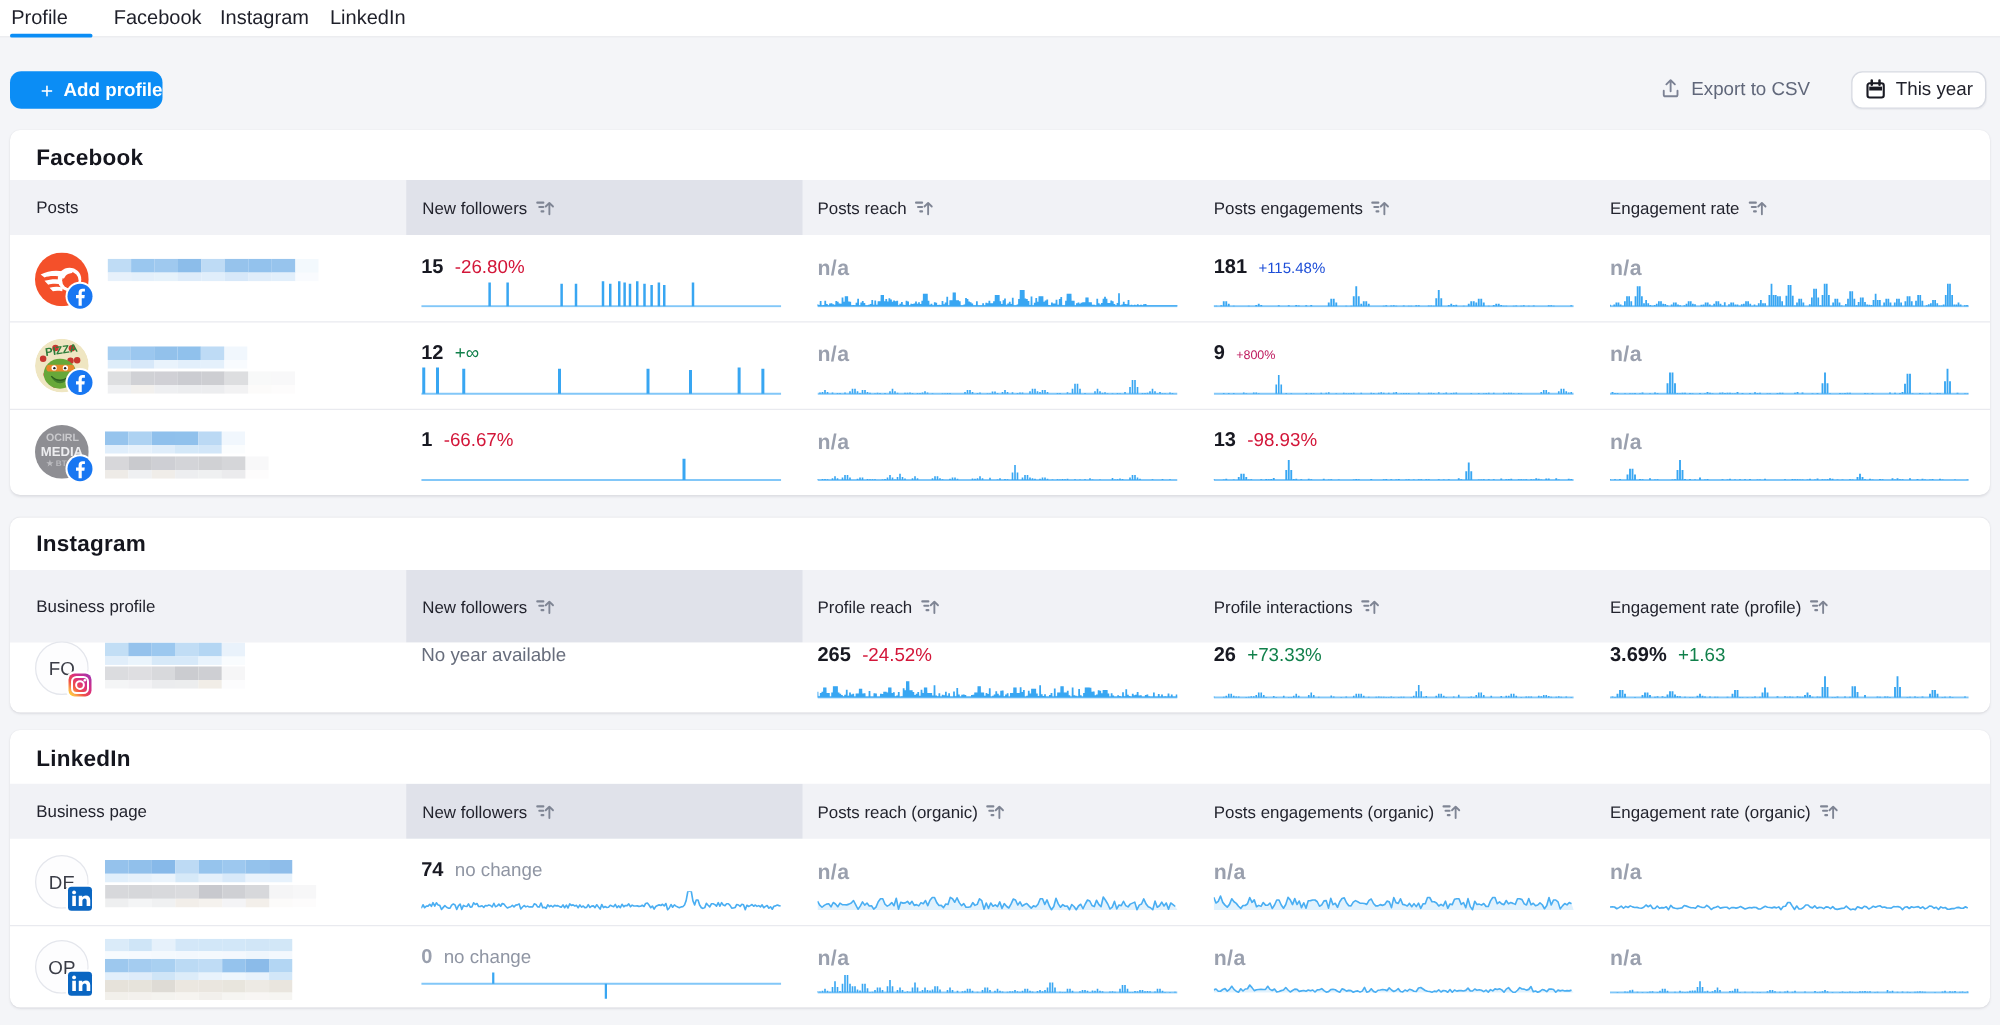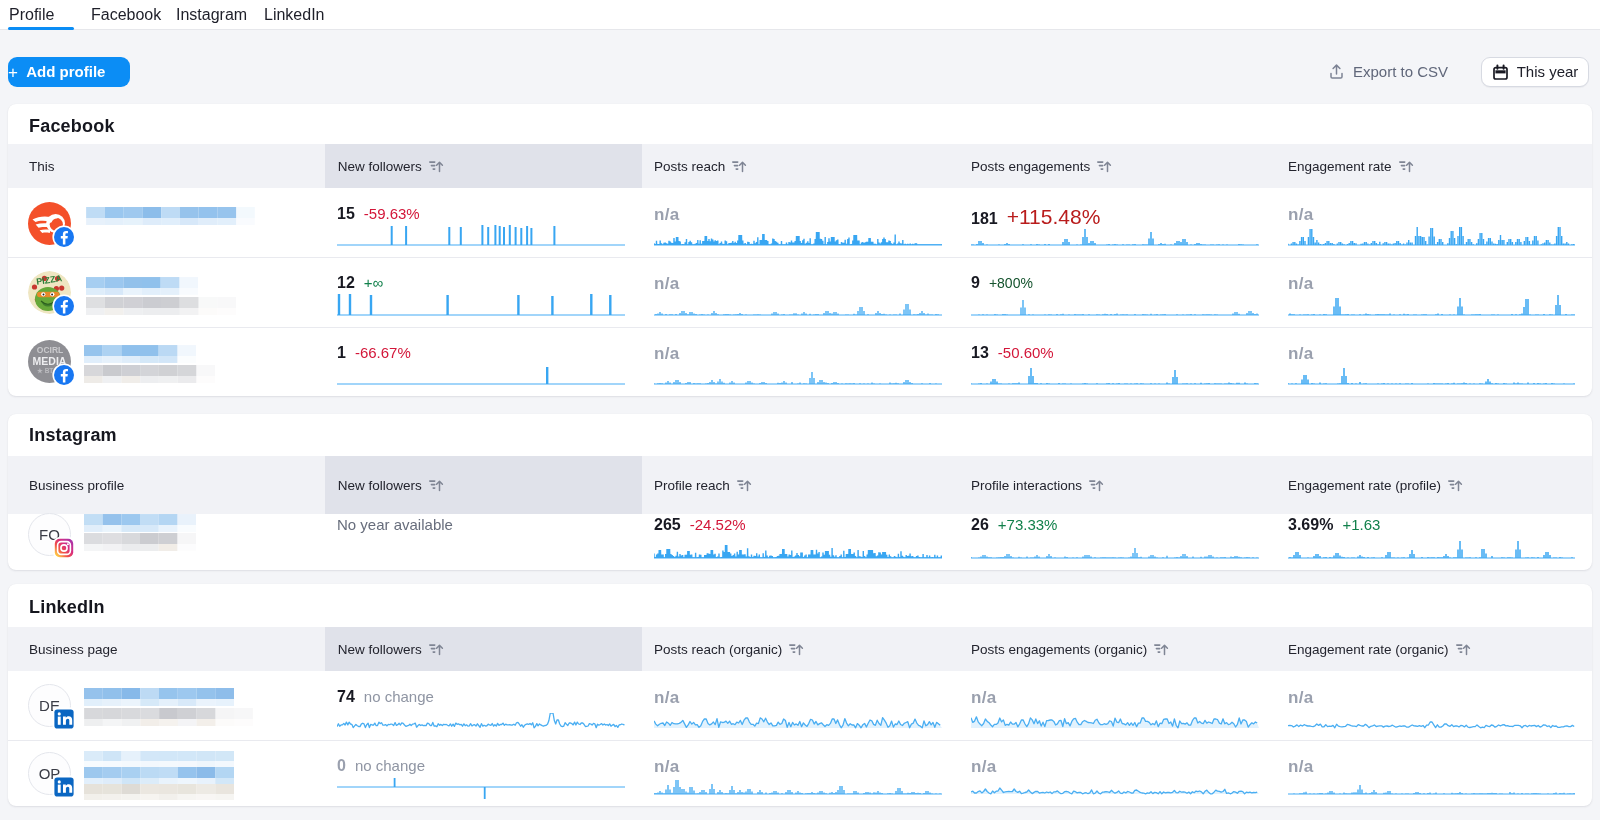--- a/index.html
+++ b/index.html
@@ -1,34 +1,34 @@
 <!DOCTYPE html>
 <html><head><meta charset="utf-8"><style>*{margin:0;padding:0;box-sizing:border-box}body{width:1600px;height:820px;position:relative;background:#f4f5f8;font-family:"Liberation Sans",sans-serif;overflow:hidden}.abs{position:absolute}.card{position:absolute;left:8px;width:1584px;background:#fff;border-radius:8px;box-shadow:0 1px 2px rgba(40,42,56,.10),0 0 1px rgba(40,42,56,.06)}.ctitle{position:absolute;left:21px;font-size:18px;font-weight:700;color:#15161e;letter-spacing:.2px}.thead{position:absolute;left:0;width:100%;background:#f1f2f6;overflow:hidden}.hcell{position:absolute;top:0;height:100%;font-size:13.5px;color:#23242e;white-space:nowrap}.hcell span{position:absolute;top:50%;transform:translateY(-50%);display:block;white-space:nowrap}.rowline{position:absolute;left:0;width:100%;height:1px;background:#e9eaef}.val{position:absolute;font-size:16px;font-weight:700;color:#181922;white-space:nowrap}.pct{font-size:15px;font-weight:400;margin-left:9px}.na{position:absolute;font-size:17px;font-weight:700;color:#9aa0ae;letter-spacing:.3px}.tab{position:absolute;top:0;height:30px;line-height:30px;font-size:16px;color:#1e1f29}</style></head><body>
 <div class="abs" style="left:0;top:0;width:1600px;height:30px;background:#fff;border-bottom:1px solid #e6e7eb"></div>
 <div class="tab" style="left:9px">Profile</div>
 <div class="tab" style="left:91px">Facebook</div>
 <div class="tab" style="left:176px">Instagram</div>
 <div class="tab" style="left:264px">LinkedIn</div>
 <div class="abs" style="left:8px;top:27px;width:66px;height:3px;background:#0b8df5;border-radius:2px"></div>
-<div class="abs" style="left:8px;top:57px;width:122px;height:30px;background:#0b8df5;border-radius:9px;color:#fff;text-align:left;line-height:30px;font-size:15px;font-weight:700"><span style="font-weight:400;font-size:17px;position:relative;top:0.5px">+</span>&nbsp;&nbsp;Add profile</div>
+<div class="abs" style="left:8px;top:57px;width:122px;height:30px;background:#0b8df5;border-radius:9px;color:#fff;text-align:right;line-height:30px;font-size:15px;font-weight:700"><span style="font-weight:400;font-size:17px;position:relative;top:0.5px">+</span>&nbsp;&nbsp;Add profile</div>
 <div class="abs" style="left:1328px;top:57px;height:30px;line-height:30px;font-size:15px;color:#60677a;white-space:nowrap"><svg width="17" height="17" viewBox="0 0 17 17" style="vertical-align:-3px;margin-right:8px">
       <path d="M3 10.5v3.2a1.3 1.3 0 0 0 1.3 1.3h8.4a1.3 1.3 0 0 0 1.3-1.3v-3.2" fill="none" stroke="#7c8294" stroke-width="1.5" stroke-linecap="round"></path>
       <path d="M8.5 11V2.6M5.1 5.5l3.4-3.4 3.4 3.4" fill="none" stroke="#7c8294" stroke-width="1.5" stroke-linecap="round" stroke-linejoin="round"></path>
     </svg>Export to CSV</div>
 <div class="abs" style="left:1481px;top:57px;width:108px;height:30px;background:#fff;border:1px solid #d7dae2;border-radius:9px;line-height:28px;font-size:15px;color:#20212b;text-align:center;box-shadow:0 1px 1px rgba(40,42,56,.05)"><svg width="17" height="17" viewBox="0 0 17 17" style="vertical-align:-3.5px;margin-right:8px">
       <rect x="2" y="3.6" width="13" height="11.4" rx="1.8" fill="none" stroke="#191a23" stroke-width="1.7"></rect>
       <path d="M5.4 1.4v3.4M11.6 1.4v3.4" stroke="#191a23" stroke-width="2" stroke-linecap="round"></path>
       <rect x="3.4" y="6.3" width="10.2" height="3.1" fill="#191a23"></rect>
     </svg>This year</div>
 <div class="card" style="top:104px;height:292px">
     <div class="ctitle" style="top:12px">Facebook</div>
     <div class="thead" style="top:40px;height:44px">
       <div style="position:absolute;left:316.8px;top:0;width:316.8px;height:100%;background:#e0e2ea"></div>
       <div class="hcell" style="left:21.0px">
-        <span>This</span>
+        <span>Posts</span>
       </div>
       <div class="hcell" style="left:329.8px">
         <span>New followers<svg width="16" height="16" viewBox="0 0 16 16" style="margin-left:6px;vertical-align:-3px">
             <rect x="1" y="3.2" width="6.5" height="1.7" rx="0.8" fill="#7f8594"></rect>
             <rect x="2.6" y="6.7" width="4.9" height="1.7" rx="0.8" fill="#7f8594"></rect>
             <rect x="4.4" y="10.2" width="3.1" height="1.7" rx="0.8" fill="#7f8594"></rect>
             <path d="M11.5 13.4V4.6M8.6 7.2l2.9-2.9 2.9 2.9" fill="none" stroke="#7f8594" stroke-width="1.5" stroke-linecap="round" stroke-linejoin="round"></path>
           </svg></span>
       </div>
       <div class="hcell" style="left:646.0px">
@@ -195,72 +195,72 @@
     <rect x="37.50" y="11" width="18.75" height="7" fill="#ece9e4" fill-opacity="0.80"></rect>
     <rect x="56.25" y="0" width="18.75" height="11" fill="#cecfd3" fill-opacity="0.89"></rect>
     <rect x="56.25" y="11" width="18.75" height="7" fill="#e9eaec" fill-opacity="0.81"></rect>
     <rect x="75.00" y="0" width="18.75" height="11" fill="#cecfd3" fill-opacity="0.97"></rect>
     <rect x="75.00" y="11" width="18.75" height="7" fill="#e9eaec" fill-opacity="0.73"></rect>
     <rect x="93.75" y="0" width="18.75" height="11" fill="#d4d5d8" fill-opacity="0.97"></rect>
     <rect x="93.75" y="11" width="18.75" height="7" fill="#e9eaec" fill-opacity="0.93"></rect>
     <rect x="112.50" y="0" width="18.75" height="11" fill="#d4d5d8" fill-opacity="0.16"></rect>
     <rect x="112.50" y="11" width="18.75" height="7" fill="#ece9e4" fill-opacity="0.13"></rect>
   </svg>
-<div class="val" style="left:337.0px;top:205px;color:#181922">15<span class="pct" style="color:#d31639;font-size:15px">-59.63%</span></div>
+<div class="val" style="left:337.0px;top:205px;color:#181922">15<span class="pct" style="color:#d31639;font-size:15px">-26.80%</span></div>
 <svg style="position:absolute;left:337.0px;top:224.3px" width="288" height="22" viewBox="0 0 288 22">
     <path d="M0 21H288" stroke="#82c7f8" stroke-width="1.5" fill="none"></path>
     <path d="M54.7 21.0L54.7 2.0M69.1 21.0L69.1 2.0M112.3 21.0L112.3 3.0M123.8 21.0L123.8 3.0M145.4 21.0L145.4 1.0M151.2 21.0L151.2 3.0M158.4 21.0L158.4 1.0M162.7 21.0L162.7 2.0M167.0 21.0L167.0 3.0M172.8 21.0L172.8 1.0M178.6 21.0L178.6 3.0M184.3 21.0L184.3 4.0M190.1 21.0L190.1 2.0M194.4 21.0L194.4 4.0M217.4 21.0L217.4 2.0" stroke="#38a6f2" stroke-width="2.0" fill="none"></path>
   </svg>
 <div class="na" style="left:654.0px;top:205px">n/a</div>
 <svg style="position:absolute;left:654.0px;top:229.3px" width="288" height="17" viewBox="0 0 288 17">
     <polygon points="0,16 0.0,14.3 1.2,15.0 2.5,11.7 3.8,15.1 5.0,14.9 6.2,11.5 7.5,14.2 8.8,15.2 10.0,13.7 11.2,13.5 12.5,14.3 13.8,14.8 15.0,11.7 16.2,12.4 17.5,13.8 18.8,14.0 20.0,9.0 21.2,12.4 22.5,8.0 23.8,8.0 25.0,12.1 26.2,12.4 27.5,15.2 28.8,15.0 30.0,15.2 31.2,13.2 32.5,9.9 33.8,15.2 35.0,12.9 36.2,11.8 37.5,13.3 38.8,15.2 40.0,15.2 41.2,14.7 42.5,14.1 43.8,11.0 45.0,14.7 46.2,11.3 47.5,14.7 48.8,11.9 50.0,11.9 51.2,7.0 52.5,7.0 53.8,11.9 55.0,10.1 56.2,12.2 57.5,9.6 58.8,10.5 60.0,12.4 61.2,11.3 62.5,12.0 63.8,11.6 65.0,15.2 66.2,13.9 67.5,12.5 68.8,14.8 70.0,14.9 71.2,11.6 72.5,12.2 73.8,15.2 75.0,14.0 76.2,14.1 77.5,13.7 78.8,12.1 80.0,14.0 81.2,12.8 82.5,14.1 83.8,11.5 85.0,6.0 86.2,6.0 87.5,6.0 88.8,11.5 90.0,14.8 91.2,13.9 92.5,15.2 93.8,12.7 95.0,13.1 96.2,14.9 97.5,14.8 98.8,14.9 100.0,11.7 101.2,14.3 102.5,13.0 103.8,8.3 105.0,15.2 106.2,11.1 107.5,11.1 108.8,5.0 110.0,5.0 111.2,11.1 112.5,11.1 113.8,12.0 115.0,15.2 116.2,15.2 117.5,14.5 118.8,9.4 120.0,10.1 121.2,12.1 122.5,12.8 123.8,13.8 125.0,15.2 126.2,15.2 127.5,11.9 128.8,15.2 130.0,15.2 131.2,15.2 132.5,13.5 133.8,15.2 135.0,13.1 136.2,13.5 137.5,11.6 138.8,13.6 140.0,13.5 141.2,11.9 142.5,7.0 143.8,7.0 145.0,7.0 146.2,11.9 147.5,14.1 148.8,11.2 150.0,9.8 151.2,14.7 152.5,13.7 153.8,12.3 155.0,14.1 156.2,9.2 157.5,15.2 158.8,15.2 160.0,14.5 161.2,10.1 162.5,3.0 163.8,3.0 165.0,3.0 166.2,9.8 167.5,10.1 168.8,11.8 170.0,15.0 171.2,8.1 172.5,15.2 173.8,13.1 175.0,9.3 176.2,12.4 177.5,8.0 178.8,8.0 180.0,8.0 181.2,12.4 182.5,11.3 183.8,10.6 185.0,15.0 186.2,15.2 187.5,12.9 188.8,13.8 190.0,13.8 191.2,10.8 192.5,14.7 193.8,10.1 195.0,8.5 196.2,15.2 197.5,15.1 198.8,11.5 200.0,6.0 201.2,6.0 202.5,6.0 203.8,11.5 205.0,11.5 206.2,15.2 207.5,13.6 208.8,13.0 210.0,13.9 211.2,13.2 212.5,12.8 213.8,12.8 215.0,9.0 216.2,9.0 217.5,12.8 218.8,12.8 220.0,14.7 221.2,14.8 222.5,15.2 223.8,10.0 225.0,13.6 226.2,14.6 227.5,13.3 228.8,10.0 230.0,8.4 231.2,10.0 232.5,13.3 233.8,13.3 235.0,11.4 236.2,12.0 237.5,14.2 238.8,15.1 240.0,13.4 241.2,5.5 242.5,15.2 243.8,14.6 245.0,12.4 246.2,14.2 247.5,14.4 248.8,11.0 250.0,15.2 251.2,14.7 252.5,15.2 253.8,14.8 255.0,15.2 256.2,14.4 257.5,15.2 258.8,14.8 260.0,15.2 261.2,14.3 262.5,14.2 263.8,15.2 265.0,15.2 266.2,15.2 267.5,15.2 268.8,15.2 270.0,15.2 271.2,15.2 272.5,15.2 273.8,15.2 275.0,15.2 276.2,15.2 277.5,15.2 278.8,15.2 280.0,15.2 281.2,15.2 282.5,15.2 283.8,15.2 285.0,15.2 286.2,15.2 287.5,15.2 288,16" fill="#38a6f2" fill-opacity="0.16"></polygon>
     <path d="M0 16H288" stroke="#82c7f8" stroke-width="1.5" fill="none"></path>
     <path d="M0.0 16.0L0.0 14.3M1.2 16.0L1.2 15.0M2.5 16.0L2.5 11.7M3.8 16.0L3.8 15.1M5.0 16.0L5.0 14.9M6.2 16.0L6.2 11.5M7.5 16.0L7.5 14.2M8.8 16.0L8.8 15.2M10.0 16.0L10.0 13.7M11.2 16.0L11.2 13.5M12.5 16.0L12.5 14.3M13.8 16.0L13.8 14.8M15.0 16.0L15.0 11.7M16.2 16.0L16.2 12.4M17.5 16.0L17.5 13.8M18.8 16.0L18.8 14.0M20.0 16.0L20.0 9.0M21.2 16.0L21.2 12.4M22.5 16.0L22.5 8.0M23.8 16.0L23.8 8.0M25.0 16.0L25.0 12.1M26.2 16.0L26.2 12.4M27.5 16.0L27.5 15.2M28.8 16.0L28.8 15.0M30.0 16.0L30.0 15.2M31.2 16.0L31.2 13.2M32.5 16.0L32.5 9.9M33.8 16.0L33.8 15.2M35.0 16.0L35.0 12.9M36.2 16.0L36.2 11.8M37.5 16.0L37.5 13.3M38.8 16.0L38.8 15.2M40.0 16.0L40.0 15.2M41.2 16.0L41.2 14.7M42.5 16.0L42.5 14.1M43.8 16.0L43.8 11.0M45.0 16.0L45.0 14.7M46.2 16.0L46.2 11.3M47.5 16.0L47.5 14.7M48.8 16.0L48.8 11.9M50.0 16.0L50.0 11.9M51.2 16.0L51.2 7.0M52.5 16.0L52.5 7.0M53.8 16.0L53.8 11.9M55.0 16.0L55.0 10.1M56.2 16.0L56.2 12.2M57.5 16.0L57.5 9.6M58.8 16.0L58.8 10.5M60.0 16.0L60.0 12.4M61.2 16.0L61.2 11.3M62.5 16.0L62.5 12.0M63.8 16.0L63.8 11.6M65.0 16.0L65.0 15.2M66.2 16.0L66.2 13.9M67.5 16.0L67.5 12.5M68.8 16.0L68.8 14.8M70.0 16.0L70.0 14.9M71.2 16.0L71.2 11.6M72.5 16.0L72.5 12.2M73.8 16.0L73.8 15.2M75.0 16.0L75.0 14.0M76.2 16.0L76.2 14.1M77.5 16.0L77.5 13.7M78.8 16.0L78.8 12.1M80.0 16.0L80.0 14.0M81.2 16.0L81.2 12.8M82.5 16.0L82.5 14.1M83.8 16.0L83.8 11.5M85.0 16.0L85.0 6.0M86.2 16.0L86.2 6.0M87.5 16.0L87.5 6.0M88.8 16.0L88.8 11.5M90.0 16.0L90.0 14.8M91.2 16.0L91.2 13.9M92.5 16.0L92.5 15.2M93.8 16.0L93.8 12.7M95.0 16.0L95.0 13.1M96.2 16.0L96.2 14.9M97.5 16.0L97.5 14.8M98.8 16.0L98.8 14.9M100.0 16.0L100.0 11.7M101.2 16.0L101.2 14.3M102.5 16.0L102.5 13.0M103.8 16.0L103.8 8.3M105.0 16.0L105.0 15.2M106.2 16.0L106.2 11.1M107.5 16.0L107.5 11.1M108.8 16.0L108.8 5.0M110.0 16.0L110.0 5.0M111.2 16.0L111.2 11.1M112.5 16.0L112.5 11.1M113.8 16.0L113.8 12.0M115.0 16.0L115.0 15.2M116.2 16.0L116.2 15.2M117.5 16.0L117.5 14.5M118.8 16.0L118.8 9.4M120.0 16.0L120.0 10.1M121.2 16.0L121.2 12.1M122.5 16.0L122.5 12.8M123.8 16.0L123.8 13.8M125.0 16.0L125.0 15.2M126.2 16.0L126.2 15.2M127.5 16.0L127.5 11.9M128.8 16.0L128.8 15.2M130.0 16.0L130.0 15.2M131.2 16.0L131.2 15.2M132.5 16.0L132.5 13.5M133.8 16.0L133.8 15.2M135.0 16.0L135.0 13.1M136.2 16.0L136.2 13.5M137.5 16.0L137.5 11.6M138.8 16.0L138.8 13.6M140.0 16.0L140.0 13.5M141.2 16.0L141.2 11.9M142.5 16.0L142.5 7.0M143.8 16.0L143.8 7.0M145.0 16.0L145.0 7.0M146.2 16.0L146.2 11.9M147.5 16.0L147.5 14.1M148.8 16.0L148.8 11.2M150.0 16.0L150.0 9.8M151.2 16.0L151.2 14.7M152.5 16.0L152.5 13.7M153.8 16.0L153.8 12.3M155.0 16.0L155.0 14.1M156.2 16.0L156.2 9.2M157.5 16.0L157.5 15.2M158.8 16.0L158.8 15.2M160.0 16.0L160.0 14.5M161.2 16.0L161.2 10.1M162.5 16.0L162.5 3.0M163.8 16.0L163.8 3.0M165.0 16.0L165.0 3.0M166.2 16.0L166.2 9.8M167.5 16.0L167.5 10.1M168.8 16.0L168.8 11.8M170.0 16.0L170.0 15.0M171.2 16.0L171.2 8.1M172.5 16.0L172.5 15.2M173.8 16.0L173.8 13.1M175.0 16.0L175.0 9.3M176.2 16.0L176.2 12.4M177.5 16.0L177.5 8.0M178.8 16.0L178.8 8.0M180.0 16.0L180.0 8.0M181.2 16.0L181.2 12.4M182.5 16.0L182.5 11.3M183.8 16.0L183.8 10.6M185.0 16.0L185.0 15.0M186.2 16.0L186.2 15.2M187.5 16.0L187.5 12.9M188.8 16.0L188.8 13.8M190.0 16.0L190.0 13.8M191.2 16.0L191.2 10.8M192.5 16.0L192.5 14.7M193.8 16.0L193.8 10.1M195.0 16.0L195.0 8.5M196.2 16.0L196.2 15.2M197.5 16.0L197.5 15.1M198.8 16.0L198.8 11.5M200.0 16.0L200.0 6.0M201.2 16.0L201.2 6.0M202.5 16.0L202.5 6.0M203.8 16.0L203.8 11.5M205.0 16.0L205.0 11.5M206.2 16.0L206.2 15.2M207.5 16.0L207.5 13.6M208.8 16.0L208.8 13.0M210.0 16.0L210.0 13.9M211.2 16.0L211.2 13.2M212.5 16.0L212.5 12.8M213.8 16.0L213.8 12.8M215.0 16.0L215.0 9.0M216.2 16.0L216.2 9.0M217.5 16.0L217.5 12.8M218.8 16.0L218.8 12.8M220.0 16.0L220.0 14.7M221.2 16.0L221.2 14.8M222.5 16.0L222.5 15.2M223.8 16.0L223.8 10.0M225.0 16.0L225.0 13.6M226.2 16.0L226.2 14.6M227.5 16.0L227.5 13.3M228.8 16.0L228.8 10.0M230.0 16.0L230.0 8.4M231.2 16.0L231.2 10.0M232.5 16.0L232.5 13.3M233.8 16.0L233.8 13.3M235.0 16.0L235.0 11.4M236.2 16.0L236.2 12.0M237.5 16.0L237.5 14.2M238.8 16.0L238.8 15.1M240.0 16.0L240.0 13.4M241.2 16.0L241.2 5.5M242.5 16.0L242.5 15.2M243.8 16.0L243.8 14.6M245.0 16.0L245.0 12.4M246.2 16.0L246.2 14.2M247.5 16.0L247.5 14.4M248.8 16.0L248.8 11.0M250.0 16.0L250.0 15.2M251.2 16.0L251.2 14.7M252.5 16.0L252.5 15.2M253.8 16.0L253.8 14.8M255.0 16.0L255.0 15.2M256.2 16.0L256.2 14.4M257.5 16.0L257.5 15.2M258.8 16.0L258.8 14.8M260.0 16.0L260.0 15.2M261.2 16.0L261.2 14.3M262.5 16.0L262.5 14.2M263.8 16.0L263.8 15.2M265.0 16.0L265.0 15.2M266.2 16.0L266.2 15.2M267.5 16.0L267.5 15.2M268.8 16.0L268.8 15.2M270.0 16.0L270.0 15.2M271.2 16.0L271.2 15.2M272.5 16.0L272.5 15.2M273.8 16.0L273.8 15.2M275.0 16.0L275.0 15.2M276.2 16.0L276.2 15.2M277.5 16.0L277.5 15.2M278.8 16.0L278.8 15.2M280.0 16.0L280.0 15.2M281.2 16.0L281.2 15.2M282.5 16.0L282.5 15.2M283.8 16.0L283.8 15.2M285.0 16.0L285.0 15.2M286.2 16.0L286.2 15.2M287.5 16.0L287.5 15.2" stroke="#38a6f2" stroke-width="1.4" fill="none"></path>
   </svg>
-<div class="val" style="left:971.0px;top:205px;color:#181922">181<span class="pct" style="color:#b91c1c;font-size:21px">+115.48%</span></div>
+<div class="val" style="left:971.0px;top:205px;color:#181922">181<span class="pct" style="color:#1d4ed8;font-size:12px">+115.48%</span></div>
 <svg style="position:absolute;left:971.0px;top:227.3px" width="288" height="19" viewBox="0 0 288 19">
     <path d="M0 18H288" stroke="#82c7f8" stroke-width="1.5" fill="none"></path>
     <path d="M0.0 18.0L0.0 17.5M2.0 18.0L2.0 17.5M6.0 18.0L6.0 17.1M8.0 18.0L8.0 14.0M10.0 18.0L10.0 14.0M12.0 18.0L12.0 16.0M16.0 18.0L16.0 17.5M28.0 18.0L28.0 17.5M34.0 18.0L34.0 17.0M36.0 18.0L36.0 16.0M38.0 18.0L38.0 17.0M52.0 18.0L52.0 17.2M60.0 18.0L60.0 17.2M66.0 18.0L66.0 17.0M68.0 18.0L68.0 17.4M74.0 18.0L74.0 17.1M78.0 18.0L78.0 17.0M92.0 18.0L92.0 15.0M94.0 18.0L94.0 12.0M96.0 18.0L96.0 12.0M98.0 18.0L98.0 15.0M106.0 18.0L106.0 17.6M110.0 18.0L110.0 17.6M112.0 18.0L112.0 10.0M114.0 18.0L114.0 2.0M116.0 18.0L116.0 10.0M118.0 18.0L118.0 16.0M120.0 18.0L120.0 14.0M122.0 18.0L122.0 14.0M124.0 18.0L124.0 16.0M136.0 18.0L136.0 17.6M138.0 18.0L138.0 17.1M142.0 18.0L142.0 17.4M144.0 18.0L144.0 17.1M146.0 18.0L146.0 17.6M152.0 18.0L152.0 17.3M156.0 18.0L156.0 17.5M158.0 18.0L158.0 17.6M162.0 18.0L162.0 17.2M164.0 18.0L164.0 17.1M172.0 18.0L172.0 17.3M174.0 18.0L174.0 17.4M176.0 18.0L176.0 17.5M178.0 18.0L178.0 11.5M180.0 18.0L180.0 5.0M182.0 18.0L182.0 11.5M188.0 18.0L188.0 17.0M190.0 18.0L190.0 16.0M192.0 18.0L192.0 17.0M194.0 18.0L194.0 16.7M200.0 18.0L200.0 17.5M204.0 18.0L204.0 16.0M206.0 18.0L206.0 14.0M208.0 18.0L208.0 14.0M210.0 18.0L210.0 15.0M212.0 18.0L212.0 12.0M214.0 18.0L214.0 12.0M216.0 18.0L216.0 15.0M220.0 18.0L220.0 17.5M224.0 18.0L224.0 17.0M226.0 18.0L226.0 16.0M228.0 18.0L228.0 16.0M230.0 18.0L230.0 17.0M232.0 18.0L232.0 17.5M234.0 18.0L234.0 17.5M240.0 18.0L240.0 17.5M242.0 18.0L242.0 17.4M246.0 18.0L246.0 17.6M248.0 18.0L248.0 17.2M252.0 18.0L252.0 17.6M256.0 18.0L256.0 17.4M268.0 18.0L268.0 17.1M270.0 18.0L270.0 17.2M272.0 18.0L272.0 17.5M286.0 18.0L286.0 17.2" stroke="#38a6f2" stroke-width="1.5" fill="none"></path>
   </svg>
 <div class="na" style="left:1288.0px;top:205px">n/a</div>
 <svg style="position:absolute;left:1288.0px;top:225.3px" width="287" height="21" viewBox="0 0 287 21">
     <path d="M0 20H287" stroke="#82c7f8" stroke-width="1.5" fill="none"></path>
     <path d="M0.0 20.0L0.0 18.8M3.4 20.0L3.4 18.5M5.1 20.0L5.1 17.0M6.8 20.0L6.8 17.0M8.5 20.0L8.5 18.5M10.2 20.0L10.2 19.6M11.9 20.0L11.9 16.0M13.6 20.0L13.6 12.0M15.3 20.0L15.3 12.0M17.0 20.0L17.0 16.0M20.4 20.0L20.4 12.0M22.1 20.0L22.1 4.0M23.8 20.0L23.8 4.0M25.5 20.0L25.5 12.0M27.2 20.0L27.2 17.5M28.9 20.0L28.9 15.0M30.6 20.0L30.6 17.5M32.3 20.0L32.3 19.0M34.0 20.0L34.0 19.5M35.7 20.0L35.7 19.0M37.4 20.0L37.4 18.0M39.1 20.0L39.1 16.0M40.8 20.0L40.8 16.0M42.5 20.0L42.5 18.0M44.2 20.0L44.2 18.1M45.9 20.0L45.9 19.1M49.3 20.0L49.3 18.5M51.0 20.0L51.0 17.0M52.7 20.0L52.7 17.0M54.4 20.0L54.4 18.5M56.1 20.0L56.1 19.2M59.5 20.0L59.5 19.1M61.2 20.0L61.2 18.0M62.9 20.0L62.9 16.0M64.6 20.0L64.6 16.0M66.3 20.0L66.3 18.0M68.0 20.0L68.0 18.3M73.1 20.0L73.1 18.8M74.8 20.0L74.8 18.5M76.5 20.0L76.5 17.0M78.2 20.0L78.2 17.0M79.9 20.0L79.9 18.5M81.6 20.0L81.6 19.6M83.3 20.0L83.3 18.0M85.0 20.0L85.0 16.0M86.7 20.0L86.7 16.0M88.4 20.0L88.4 18.0M90.1 20.0L90.1 19.3M91.8 20.0L91.8 16.8M95.2 20.0L95.2 18.3M96.9 20.0L96.9 17.0M98.6 20.0L98.6 17.0M100.3 20.0L100.3 18.5M102.0 20.0L102.0 18.6M103.7 20.0L103.7 19.5M105.4 20.0L105.4 18.4M107.1 20.0L107.1 18.0M108.8 20.0L108.8 16.0M110.5 20.0L110.5 16.0M112.2 20.0L112.2 18.0M113.9 20.0L113.9 19.5M115.6 20.0L115.6 18.5M117.3 20.0L117.3 19.6M119.0 20.0L119.0 17.5M120.7 20.0L120.7 15.0M122.4 20.0L122.4 17.5M124.1 20.0L124.1 17.5M127.5 20.0L127.5 11.0M129.2 20.0L129.2 2.0M130.9 20.0L130.9 11.0M132.6 20.0L132.6 11.0M134.3 20.0L134.3 12.0M136.0 20.0L136.0 12.0M137.7 20.0L137.7 16.0M139.4 20.0L139.4 19.6M141.1 20.0L141.1 11.5M142.8 20.0L142.8 3.0M144.5 20.0L144.5 3.0M146.2 20.0L146.2 11.5M147.9 20.0L147.9 19.3M149.6 20.0L149.6 17.0M151.3 20.0L151.3 14.0M153.0 20.0L153.0 14.0M154.7 20.0L154.7 17.0M159.8 20.0L159.8 18.3M161.5 20.0L161.5 13.0M163.2 20.0L163.2 6.0M164.9 20.0L164.9 6.0M166.6 20.0L166.6 13.0M168.3 20.0L168.3 19.2M170.0 20.0L170.0 11.0M171.7 20.0L171.7 2.0M173.4 20.0L173.4 2.0M175.1 20.0L175.1 11.0M176.8 20.0L176.8 19.5M178.5 20.0L178.5 17.0M180.2 20.0L180.2 14.0M181.9 20.0L181.9 14.0M183.6 20.0L183.6 17.0M185.3 20.0L185.3 19.3M188.7 20.0L188.7 18.2M190.4 20.0L190.4 14.0M192.1 20.0L192.1 8.0M193.8 20.0L193.8 8.0M195.5 20.0L195.5 14.0M197.2 20.0L197.2 19.2M198.9 20.0L198.9 16.5M200.6 20.0L200.6 13.0M202.3 20.0L202.3 13.0M204.0 20.0L204.0 16.5M205.7 20.0L205.7 18.6M207.4 20.0L207.4 18.7M209.1 20.0L209.1 19.0M210.8 20.0L210.8 15.0M212.5 20.0L212.5 10.0M214.2 20.0L214.2 15.0M215.9 20.0L215.9 15.0M219.3 20.0L219.3 17.0M221.0 20.0L221.0 14.0M222.7 20.0L222.7 14.0M224.4 20.0L224.4 17.0M227.8 20.0L227.8 17.0M229.5 20.0L229.5 14.0M231.2 20.0L231.2 14.0M232.9 20.0L232.9 17.0M236.3 20.0L236.3 16.0M238.0 20.0L238.0 12.0M239.7 20.0L239.7 12.0M241.4 20.0L241.4 16.0M243.1 20.0L243.1 19.5M244.8 20.0L244.8 15.5M246.5 20.0L246.5 11.0M248.2 20.0L248.2 11.0M249.9 20.0L249.9 15.5M253.3 20.0L253.3 19.2M255.0 20.0L255.0 18.3M256.7 20.0L256.7 17.5M258.4 20.0L258.4 15.0M260.1 20.0L260.1 15.0M261.8 20.0L261.8 17.5M263.5 20.0L263.5 19.4M265.2 20.0L265.2 19.4M266.9 20.0L266.9 18.5M268.6 20.0L268.6 11.0M270.3 20.0L270.3 2.0M272.0 20.0L272.0 2.0M273.7 20.0L273.7 11.0M275.4 20.0L275.4 18.5M277.1 20.0L277.1 18.5M278.8 20.0L278.8 17.0M280.5 20.0L280.5 18.5M283.9 20.0L283.9 19.2M285.6 20.0L285.6 18.9M287.3 20.0L287.3 19.5" stroke="#38a6f2" stroke-width="1.4" fill="none"></path>
   </svg>
 <div class="val" style="left:337.0px;top:274.3px;color:#181922">12<span class="pct" style="color:#11804b;font-size:15px">+∞</span></div>
 <svg style="position:absolute;left:337.0px;top:291.6px" width="288" height="24" viewBox="0 0 288 24">
     <path d="M0 23H288" stroke="#82c7f8" stroke-width="1.5" fill="none"></path>
     <path d="M2.0 23.0L2.0 2.0M13.0 23.0L13.0 2.0M34.0 23.0L34.0 3.0M110.6 23.0L110.6 3.0M181.4 23.0L181.4 3.0M215.4 23.0L215.4 4.0M254.3 23.0L254.3 2.0M273.3 23.0L273.3 3.0" stroke="#38a6f2" stroke-width="2.4" fill="none"></path>
   </svg>
 <div class="na" style="left:654.0px;top:274.3px">n/a</div>
 <svg style="position:absolute;left:654.0px;top:299.6px" width="288" height="16" viewBox="0 0 288 16">
     <path d="M0 15H288" stroke="#82c7f8" stroke-width="1.5" fill="none"></path>
     <path d="M2.0 15.0L2.0 13.9M4.0 15.0L4.0 13.5M6.0 15.0L6.0 12.0M8.0 15.0L8.0 13.5M12.0 15.0L12.0 14.0M16.0 15.0L16.0 14.3M18.0 15.0L18.0 14.3M22.0 15.0L22.0 13.9M26.0 15.0L26.0 13.0M28.0 15.0L28.0 11.0M30.0 15.0L30.0 11.0M32.0 15.0L32.0 13.0M34.0 15.0L34.0 14.3M36.0 15.0L36.0 12.0M38.0 15.0L38.0 12.0M40.0 15.0L40.0 13.5M42.0 15.0L42.0 14.1M46.0 15.0L46.0 14.5M48.0 15.0L48.0 14.1M50.0 15.0L50.0 14.4M54.0 15.0L54.0 14.4M58.0 15.0L58.0 13.0M60.0 15.0L60.0 11.0M62.0 15.0L62.0 13.0M64.0 15.0L64.0 14.2M70.0 15.0L70.0 14.2M72.0 15.0L72.0 14.1M74.0 15.0L74.0 13.9M76.0 15.0L76.0 14.4M80.0 15.0L80.0 14.4M82.0 15.0L82.0 14.3M84.0 15.0L84.0 14.0M86.0 15.0L86.0 13.0M88.0 15.0L88.0 14.0M92.0 15.0L92.0 14.6M100.0 15.0L100.0 14.5M102.0 15.0L102.0 14.5M104.0 15.0L104.0 14.3M106.0 15.0L106.0 14.4M118.0 15.0L118.0 13.5M120.0 15.0L120.0 12.0M122.0 15.0L122.0 12.0M124.0 15.0L124.0 13.5M128.0 15.0L128.0 14.4M130.0 15.0L130.0 13.9M136.0 15.0L136.0 14.6M138.0 15.0L138.0 14.6M140.0 15.0L140.0 13.2M142.0 15.0L142.0 13.2M144.0 15.0L144.0 14.4M148.0 15.0L148.0 13.5M150.0 15.0L150.0 12.0M152.0 15.0L152.0 13.5M156.0 15.0L156.0 13.7M160.0 15.0L160.0 14.4M162.0 15.0L162.0 13.9M164.0 15.0L164.0 13.9M170.0 15.0L170.0 13.0M172.0 15.0L172.0 11.0M174.0 15.0L174.0 11.0M176.0 15.0L176.0 13.0M178.0 15.0L178.0 13.5M180.0 15.0L180.0 12.0M182.0 15.0L182.0 12.0M184.0 15.0L184.0 13.5M192.0 15.0L192.0 14.4M194.0 15.0L194.0 14.4M200.0 15.0L200.0 13.7M202.0 15.0L202.0 14.6M204.0 15.0L204.0 11.0M206.0 15.0L206.0 7.0M208.0 15.0L208.0 7.0M210.0 15.0L210.0 11.0M214.0 15.0L214.0 14.3M222.0 15.0L222.0 13.0M224.0 15.0L224.0 11.0M226.0 15.0L226.0 13.0M228.0 15.0L228.0 14.1M230.0 15.0L230.0 13.7M232.0 15.0L232.0 14.5M236.0 15.0L236.0 14.6M240.0 15.0L240.0 14.4M242.0 15.0L242.0 14.6M246.0 15.0L246.0 13.6M250.0 15.0L250.0 9.5M252.0 15.0L252.0 4.0M254.0 15.0L254.0 4.0M256.0 15.0L256.0 9.5M260.0 15.0L260.0 14.3M262.0 15.0L262.0 14.4M264.0 15.0L264.0 14.1M266.0 15.0L266.0 13.0M268.0 15.0L268.0 11.0M270.0 15.0L270.0 13.0M272.0 15.0L272.0 14.5M274.0 15.0L274.0 13.6M276.0 15.0L276.0 14.5M278.0 15.0L278.0 14.6M282.0 15.0L282.0 13.9M284.0 15.0L284.0 14.3" stroke="#38a6f2" stroke-width="1.3" fill="none"></path>
   </svg>
-<div class="val" style="left:971.0px;top:274.3px;color:#181922">9<span class="pct" style="color:#14532d;font-size:14px">+800%</span></div>
+<div class="val" style="left:971.0px;top:274.3px;color:#181922">9<span class="pct" style="color:#be185d;font-size:10px">+800%</span></div>
 <svg style="position:absolute;left:971.0px;top:297.6px" width="288" height="18" viewBox="0 0 288 18">
     <path d="M0 17H288" stroke="#82c7f8" stroke-width="1.5" fill="none"></path>
     <path d="M8.0 17.0L8.0 16.4M12.0 17.0L12.0 16.3M16.0 17.0L16.0 16.4M24.0 17.0L24.0 16.0M26.0 17.0L26.0 16.5M32.0 17.0L32.0 16.0M34.0 17.0L34.0 16.0M36.0 17.0L36.0 16.5M50.0 17.0L50.0 9.5M52.0 17.0L52.0 2.0M54.0 17.0L54.0 9.5M58.0 17.0L58.0 16.3M62.0 17.0L62.0 16.6M74.0 17.0L74.0 16.4M78.0 17.0L78.0 16.3M80.0 17.0L80.0 16.5M86.0 17.0L86.0 16.1M90.0 17.0L90.0 16.2M92.0 17.0L92.0 15.8M98.0 17.0L98.0 16.5M104.0 17.0L104.0 16.1M106.0 17.0L106.0 16.5M108.0 17.0L108.0 16.6M110.0 17.0L110.0 16.4M112.0 17.0L112.0 16.1M118.0 17.0L118.0 16.2M126.0 17.0L126.0 16.2M128.0 17.0L128.0 16.4M132.0 17.0L132.0 16.2M134.0 17.0L134.0 15.8M136.0 17.0L136.0 16.1M140.0 17.0L140.0 16.1M144.0 17.0L144.0 15.9M146.0 17.0L146.0 15.5M150.0 17.0L150.0 16.6M152.0 17.0L152.0 16.3M154.0 17.0L154.0 16.4M156.0 17.0L156.0 16.3M164.0 17.0L164.0 16.0M172.0 17.0L172.0 16.1M174.0 17.0L174.0 16.2M176.0 17.0L176.0 16.4M180.0 17.0L180.0 15.8M184.0 17.0L184.0 16.5M186.0 17.0L186.0 15.9M190.0 17.0L190.0 16.4M192.0 17.0L192.0 16.2M194.0 17.0L194.0 16.0M206.0 17.0L206.0 16.3M212.0 17.0L212.0 16.4M216.0 17.0L216.0 16.5M218.0 17.0L218.0 16.4M220.0 17.0L220.0 16.1M224.0 17.0L224.0 16.2M232.0 17.0L232.0 16.2M234.0 17.0L234.0 16.4M236.0 17.0L236.0 16.2M238.0 17.0L238.0 16.2M240.0 17.0L240.0 16.5M244.0 17.0L244.0 16.3M246.0 17.0L246.0 16.5M262.0 17.0L262.0 15.5M264.0 17.0L264.0 14.0M266.0 17.0L266.0 14.0M268.0 17.0L268.0 15.8M276.0 17.0L276.0 15.0M278.0 17.0L278.0 13.0M280.0 17.0L280.0 13.0M282.0 17.0L282.0 15.0M284.0 17.0L284.0 15.9M286.0 17.0L286.0 15.5" stroke="#38a6f2" stroke-width="1.3" fill="none"></path>
   </svg>
 <div class="na" style="left:1288.0px;top:274.3px">n/a</div>
 <svg style="position:absolute;left:1288.0px;top:293.6px" width="287" height="22" viewBox="0 0 287 22">
     <path d="M0 21H287" stroke="#82c7f8" stroke-width="1.5" fill="none"></path>
     <path d="M2.0 21.0L2.0 19.5M4.0 21.0L4.0 20.3M6.0 21.0L6.0 20.3M12.0 21.0L12.0 20.6M16.0 21.0L16.0 20.6M18.0 21.0L18.0 20.5M20.0 21.0L20.0 20.3M24.0 21.0L24.0 20.6M26.0 21.0L26.0 19.9M32.0 21.0L32.0 20.5M36.0 21.0L36.0 19.9M38.0 21.0L38.0 20.3M46.0 21.0L46.0 12.5M48.0 21.0L48.0 4.0M50.0 21.0L50.0 4.0M52.0 21.0L52.0 12.5M54.0 21.0L54.0 20.4M56.0 21.0L56.0 20.5M58.0 21.0L58.0 20.2M60.0 21.0L60.0 20.1M64.0 21.0L64.0 20.4M66.0 21.0L66.0 20.5M72.0 21.0L72.0 20.3M76.0 21.0L76.0 20.5M78.0 21.0L78.0 19.6M80.0 21.0L80.0 20.1M82.0 21.0L82.0 20.5M88.0 21.0L88.0 20.2M90.0 21.0L90.0 20.0M92.0 21.0L92.0 20.3M94.0 21.0L94.0 20.2M96.0 21.0L96.0 20.2M98.0 21.0L98.0 20.5M100.0 21.0L100.0 20.6M102.0 21.0L102.0 19.6M106.0 21.0L106.0 20.4M112.0 21.0L112.0 20.3M116.0 21.0L116.0 19.8M118.0 21.0L118.0 20.4M120.0 21.0L120.0 20.1M126.0 21.0L126.0 20.6M128.0 21.0L128.0 20.5M134.0 21.0L134.0 20.4M136.0 21.0L136.0 20.2M138.0 21.0L138.0 20.2M148.0 21.0L148.0 20.2M150.0 21.0L150.0 19.6M154.0 21.0L154.0 20.0M162.0 21.0L162.0 20.5M166.0 21.0L166.0 20.4M170.0 21.0L170.0 12.5M172.0 21.0L172.0 4.0M174.0 21.0L174.0 12.5M176.0 21.0L176.0 20.6M184.0 21.0L184.0 20.4M186.0 21.0L186.0 20.5M188.0 21.0L188.0 20.3M190.0 21.0L190.0 20.2M192.0 21.0L192.0 20.1M204.0 21.0L204.0 20.4M206.0 21.0L206.0 20.5M210.0 21.0L210.0 20.4M224.0 21.0L224.0 20.0M228.0 21.0L228.0 20.2M232.0 21.0L232.0 20.3M234.0 21.0L234.0 19.6M236.0 21.0L236.0 13.0M238.0 21.0L238.0 5.0M240.0 21.0L240.0 5.0M242.0 21.0L242.0 20.6M248.0 21.0L248.0 20.4M250.0 21.0L250.0 20.5M256.0 21.0L256.0 20.1M262.0 21.0L262.0 20.3M264.0 21.0L264.0 20.6M268.0 21.0L268.0 11.0M270.0 21.0L270.0 1.0M272.0 21.0L272.0 11.0M278.0 21.0L278.0 20.1M284.0 21.0L284.0 20.6M286.0 21.0L286.0 20.5" stroke="#38a6f2" stroke-width="1.5" fill="none"></path>
   </svg>
 <div class="val" style="left:337.0px;top:343.6px;color:#181922">1<span class="pct" style="color:#d31639;font-size:15px">-66.67%</span></div>
 <svg style="position:absolute;left:337.0px;top:364.9px" width="288" height="20" viewBox="0 0 288 20">
     <path d="M0 19H288" stroke="#82c7f8" stroke-width="1.5" fill="none"></path>
     <path d="M210.2 19.0L210.2 2.0" stroke="#38a6f2" stroke-width="2.4" fill="none"></path>
   </svg>
 <div class="na" style="left:654.0px;top:343.6px">n/a</div>
 <svg style="position:absolute;left:654.0px;top:368.9px" width="288" height="16" viewBox="0 0 288 16">
     <path d="M0 15H288" stroke="#82c7f8" stroke-width="1.5" fill="none"></path>
     <path d="M0.0 15.0L0.0 14.4M4.0 15.0L4.0 14.2M6.0 15.0L6.0 14.1M8.0 15.0L8.0 14.3M12.0 15.0L12.0 13.5M14.0 15.0L14.0 12.0M16.0 15.0L16.0 13.5M20.0 15.0L20.0 13.0M22.0 15.0L22.0 11.0M24.0 15.0L24.0 11.0M26.0 15.0L26.0 13.0M32.0 15.0L32.0 14.0M34.0 15.0L34.0 13.0M36.0 15.0L36.0 13.0M40.0 15.0L40.0 14.1M42.0 15.0L42.0 14.4M44.0 15.0L44.0 14.3M46.0 15.0L46.0 14.3M52.0 15.0L52.0 14.6M54.0 15.0L54.0 14.1M56.0 15.0L56.0 13.0M58.0 15.0L58.0 11.0M60.0 15.0L60.0 13.0M62.0 15.0L62.0 14.6M64.0 15.0L64.0 12.5M66.0 15.0L66.0 10.0M68.0 15.0L68.0 12.5M70.0 15.0L70.0 13.8M76.0 15.0L76.0 13.5M78.0 15.0L78.0 12.0M80.0 15.0L80.0 13.5M92.0 15.0L92.0 13.5M94.0 15.0L94.0 12.0M96.0 15.0L96.0 12.0M98.0 15.0L98.0 13.5M100.0 15.0L100.0 14.4M106.0 15.0L106.0 14.0M108.0 15.0L108.0 13.0M110.0 15.0L110.0 13.0M112.0 15.0L112.0 14.0M124.0 15.0L124.0 13.8M126.0 15.0L126.0 14.0M128.0 15.0L128.0 13.5M130.0 15.0L130.0 12.0M132.0 15.0L132.0 13.5M138.0 15.0L138.0 13.1M144.0 15.0L144.0 14.6M146.0 15.0L146.0 13.6M150.0 15.0L150.0 14.2M152.0 15.0L152.0 14.4M156.0 15.0L156.0 9.0M158.0 15.0L158.0 3.0M160.0 15.0L160.0 9.0M164.0 15.0L164.0 13.0M166.0 15.0L166.0 11.0M168.0 15.0L168.0 11.0M170.0 15.0L170.0 13.0M172.0 15.0L172.0 13.6M174.0 15.0L174.0 14.0M178.0 15.0L178.0 14.0M180.0 15.0L180.0 13.0M182.0 15.0L182.0 13.0M184.0 15.0L184.0 14.0M188.0 15.0L188.0 14.5M192.0 15.0L192.0 14.3M194.0 15.0L194.0 14.6M196.0 15.0L196.0 14.2M198.0 15.0L198.0 14.4M200.0 15.0L200.0 14.0M206.0 15.0L206.0 14.3M210.0 15.0L210.0 14.6M214.0 15.0L214.0 14.4M218.0 15.0L218.0 13.5M220.0 15.0L220.0 14.5M226.0 15.0L226.0 14.6M236.0 15.0L236.0 13.4M238.0 15.0L238.0 14.5M240.0 15.0L240.0 14.3M242.0 15.0L242.0 13.7M244.0 15.0L244.0 14.2M250.0 15.0L250.0 13.0M252.0 15.0L252.0 11.0M254.0 15.0L254.0 11.0M256.0 15.0L256.0 13.0M258.0 15.0L258.0 14.0M268.0 15.0L268.0 14.3M276.0 15.0L276.0 14.1M282.0 15.0L282.0 14.4" stroke="#38a6f2" stroke-width="1.3" fill="none"></path>
   </svg>
-<div class="val" style="left:971.0px;top:343.6px;color:#181922">13<span class="pct" style="color:#d31639;font-size:15px">-50.60%</span></div>
+<div class="val" style="left:971.0px;top:343.6px;color:#181922">13<span class="pct" style="color:#d31639;font-size:15px">-98.93%</span></div>
 <svg style="position:absolute;left:971.0px;top:366.9px" width="288" height="18" viewBox="0 0 288 18">
     <path d="M0 17H288" stroke="#82c7f8" stroke-width="1.5" fill="none"></path>
     <path d="M0.0 17.0L0.0 16.4M8.0 17.0L8.0 16.6M10.0 17.0L10.0 16.0M16.0 17.0L16.0 16.5M20.0 17.0L20.0 14.5M22.0 17.0L22.0 12.0M24.0 17.0L24.0 12.0M26.0 17.0L26.0 14.5M28.0 17.0L28.0 16.5M30.0 17.0L30.0 16.4M38.0 17.0L38.0 16.4M42.0 17.0L42.0 16.2M44.0 17.0L44.0 16.3M46.0 17.0L46.0 16.2M48.0 17.0L48.0 15.4M58.0 17.0L58.0 9.0M60.0 17.0L60.0 1.0M62.0 17.0L62.0 9.0M64.0 17.0L64.0 16.1M66.0 17.0L66.0 16.0M70.0 17.0L70.0 16.3M76.0 17.0L76.0 16.0M78.0 17.0L78.0 16.4M88.0 17.0L88.0 15.9M92.0 17.0L92.0 16.6M94.0 17.0L94.0 16.4M100.0 17.0L100.0 16.5M112.0 17.0L112.0 16.5M114.0 17.0L114.0 16.1M116.0 17.0L116.0 16.4M126.0 17.0L126.0 16.2M136.0 17.0L136.0 16.3M138.0 17.0L138.0 16.1M142.0 17.0L142.0 16.3M146.0 17.0L146.0 16.5M148.0 17.0L148.0 16.1M154.0 17.0L154.0 16.5M156.0 17.0L156.0 16.4M160.0 17.0L160.0 16.5M164.0 17.0L164.0 16.4M166.0 17.0L166.0 16.3M170.0 17.0L170.0 16.3M172.0 17.0L172.0 16.4M180.0 17.0L180.0 16.3M184.0 17.0L184.0 16.5M188.0 17.0L188.0 16.4M196.0 17.0L196.0 15.5M198.0 17.0L198.0 16.4M202.0 17.0L202.0 10.0M204.0 17.0L204.0 3.0M206.0 17.0L206.0 10.0M212.0 17.0L212.0 16.5M214.0 17.0L214.0 16.6M216.0 17.0L216.0 16.3M220.0 17.0L220.0 16.4M224.0 17.0L224.0 16.3M230.0 17.0L230.0 15.7M234.0 17.0L234.0 16.4M236.0 17.0L236.0 16.2M238.0 17.0L238.0 15.9M244.0 17.0L244.0 16.3M246.0 17.0L246.0 16.4M248.0 17.0L248.0 16.5M250.0 17.0L250.0 16.4M254.0 17.0L254.0 16.4M256.0 17.0L256.0 16.5M258.0 17.0L258.0 15.6M260.0 17.0L260.0 15.9M262.0 17.0L262.0 16.5M266.0 17.0L266.0 15.8M268.0 17.0L268.0 15.7M274.0 17.0L274.0 15.5M276.0 17.0L276.0 16.5M284.0 17.0L284.0 15.9M286.0 17.0L286.0 16.2" stroke="#38a6f2" stroke-width="1.5" fill="none"></path>
   </svg>
 <div class="na" style="left:1288.0px;top:343.6px">n/a</div>
 <svg style="position:absolute;left:1288.0px;top:366.9px" width="287" height="18" viewBox="0 0 287 18">
     <path d="M0 17H287" stroke="#82c7f8" stroke-width="1.5" fill="none"></path>
     <path d="M0.0 17.0L0.0 16.3M4.0 17.0L4.0 16.4M8.0 17.0L8.0 16.2M14.0 17.0L14.0 12.5M16.0 17.0L16.0 8.0M18.0 17.0L18.0 8.0M20.0 17.0L20.0 12.5M24.0 17.0L24.0 16.1M26.0 17.0L26.0 16.4M32.0 17.0L32.0 15.5M36.0 17.0L36.0 16.5M38.0 17.0L38.0 16.3M50.0 17.0L50.0 16.6M52.0 17.0L52.0 16.3M54.0 17.0L54.0 9.0M56.0 17.0L56.0 1.0M58.0 17.0L58.0 9.0M60.0 17.0L60.0 16.1M64.0 17.0L64.0 16.1M68.0 17.0L68.0 16.5M72.0 17.0L72.0 15.0M76.0 17.0L76.0 16.5M78.0 17.0L78.0 16.2M90.0 17.0L90.0 16.4M94.0 17.0L94.0 16.5M96.0 17.0L96.0 15.9M100.0 17.0L100.0 16.6M104.0 17.0L104.0 16.4M108.0 17.0L108.0 16.4M112.0 17.0L112.0 16.2M118.0 17.0L118.0 16.5M120.0 17.0L120.0 16.5M124.0 17.0L124.0 16.0M140.0 17.0L140.0 16.4M146.0 17.0L146.0 16.1M148.0 17.0L148.0 16.4M150.0 17.0L150.0 16.4M152.0 17.0L152.0 16.5M154.0 17.0L154.0 16.6M158.0 17.0L158.0 16.5M160.0 17.0L160.0 15.9M164.0 17.0L164.0 16.6M166.0 17.0L166.0 15.8M170.0 17.0L170.0 16.4M172.0 17.0L172.0 16.5M174.0 17.0L174.0 16.3M176.0 17.0L176.0 15.5M178.0 17.0L178.0 15.9M182.0 17.0L182.0 16.5M186.0 17.0L186.0 16.5M192.0 17.0L192.0 16.3M194.0 17.0L194.0 16.6M198.0 17.0L198.0 14.5M200.0 17.0L200.0 12.0M202.0 17.0L202.0 14.5M204.0 17.0L204.0 16.3M208.0 17.0L208.0 15.9M210.0 17.0L210.0 16.5M216.0 17.0L216.0 16.1M218.0 17.0L218.0 16.4M226.0 17.0L226.0 15.6M228.0 17.0L228.0 16.5M230.0 17.0L230.0 15.6M232.0 17.0L232.0 16.4M234.0 17.0L234.0 16.4M240.0 17.0L240.0 15.5M246.0 17.0L246.0 16.1M250.0 17.0L250.0 15.9M252.0 17.0L252.0 16.6M256.0 17.0L256.0 16.6M258.0 17.0L258.0 16.1M264.0 17.0L264.0 15.9M266.0 17.0L266.0 16.6M276.0 17.0L276.0 16.5M286.0 17.0L286.0 16.5" stroke="#38a6f2" stroke-width="1.5" fill="none"></path>
   </svg>
 <div class="card" style="top:414px;height:156px">

